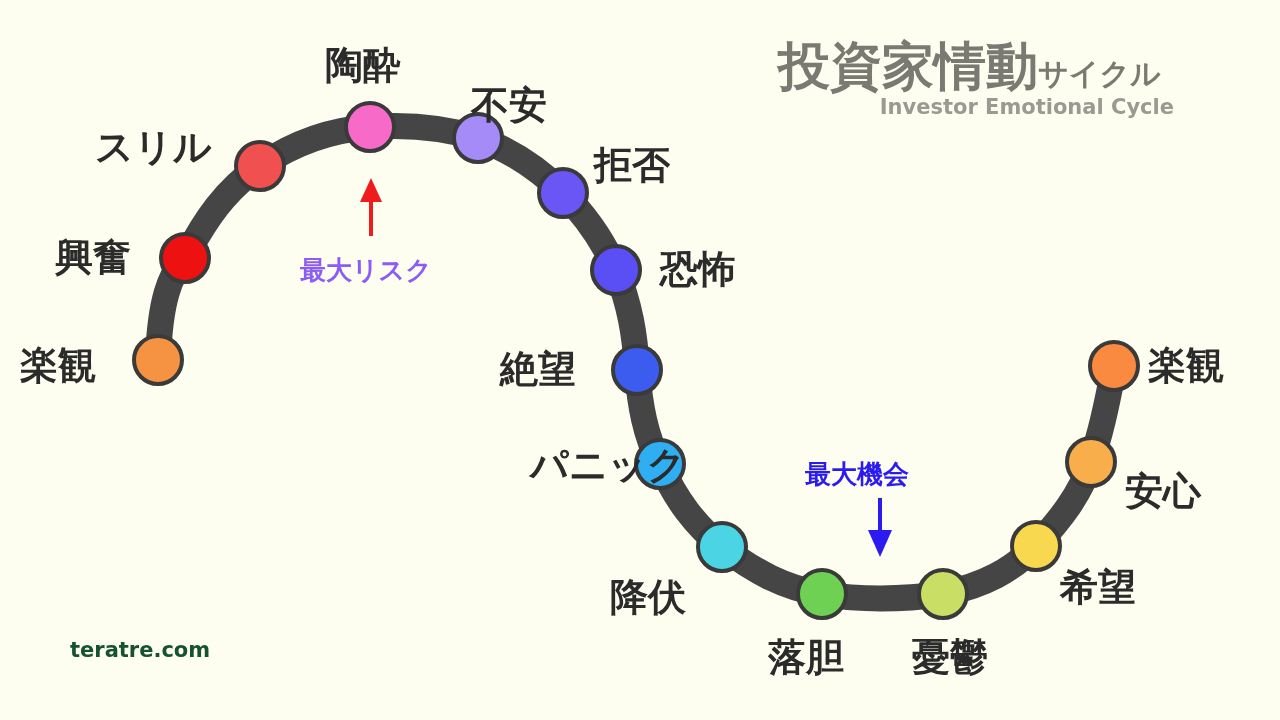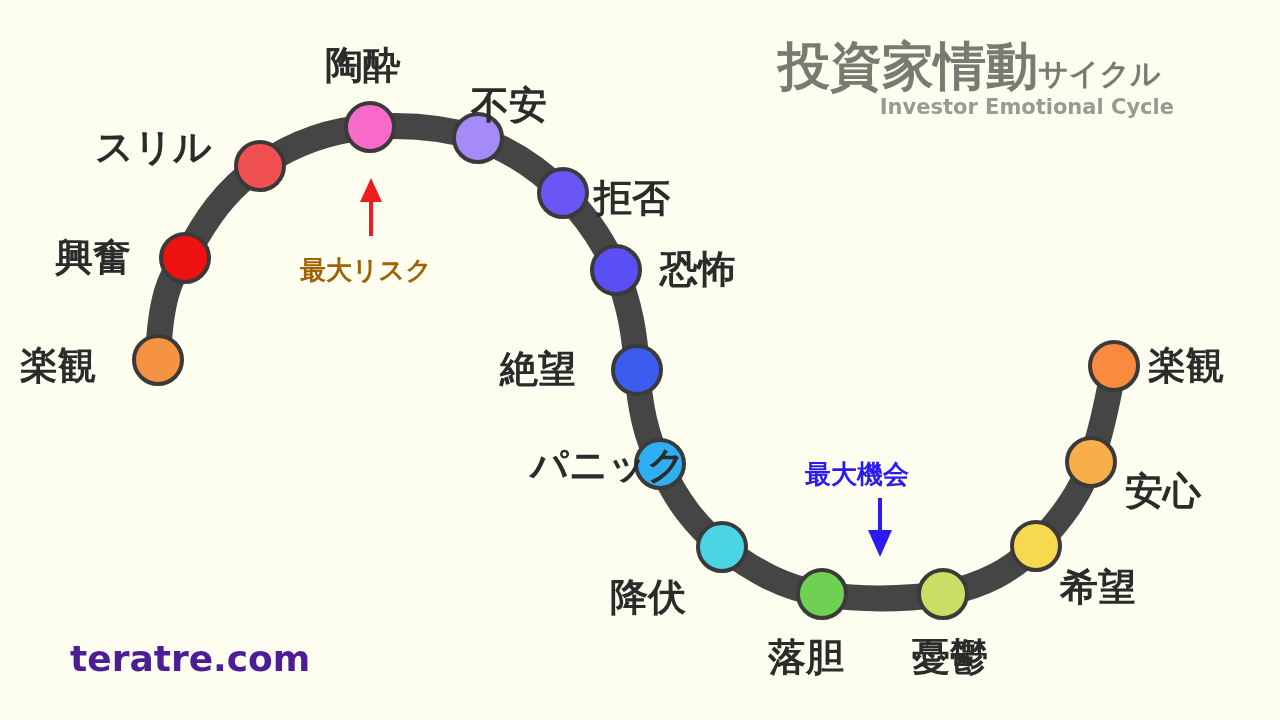--- a/index.html
+++ b/index.html
@@ -26,21 +26,21 @@
   .title-jp .big { font-size: 52px; }
   .title-jp .small { font-size: 30px; }
   .title-en {
     position: absolute; right: 106px; top: 95px;
     font-weight: bold; color: #9A9A92; font-size: 21px; white-space: nowrap;
     font-family: "DejaVu Sans", sans-serif;
     margin-left: 16px;
   }
   .watermark {
     position: absolute; left: 70px; top: 638px;
-    font-size: 36px; font-weight: bold; color: #4c1d95;
+    font-size: 21px; font-weight: bold; color: #14532d;
     font-family: "DejaVu Sans", sans-serif;
   }
   .annot {
     position: absolute; font-weight: bold; font-size: 26px; white-space: nowrap; line-height: 1;
   }
 </style>
 </head>
 <body>
 
 <svg class="canvas" width="1280" height="720" viewBox="0 0 1280 720">
@@ -72,29 +72,29 @@
     <line x1="880" y1="498" x2="880" y2="535" stroke="#2B1BF0" stroke-width="4"></line>
     <polygon points="868,530 892,530 880,557" fill="#2B1BF0"></polygon>
   </g>
 </svg>
 
 <div class="title-jp">
   <span class="big">投資家情動</span><span class="small">サイクル</span>
 </div>
 <div class="title-en">Investor Emotional Cycle</div>
 
-<div class="annot" style="left:300px; top:257px; color:#a16207;">最大リスク</div>
+<div class="annot" style="left:300px; top:257px; color:#8b5cf6;">最大リスク</div>
 <div class="annot" style="left:805px; top:461px; color:#2B1BF0;">最大機会</div>
 
 <div class="label" style="left:20px; top:346px;">楽観</div>
 <div class="label" style="left:55px; top:238px;">興奮</div>
 <div class="label" style="left:95px; top:128px;">スリル</div>
 <div class="label" style="left:325px; top:46px;">陶酔</div>
 <div class="label" style="left:471px; top:70px;margin-top:16px;">不安</div>
-<div class="label" style="left:594px; top:146px;margin-top:33px;">拒否</div>
+<div class="label" style="left:594px; top:146px;">拒否</div>
 <div class="label" style="left:660px; top:250px;">恐怖</div>
 <div class="label" style="left:500px; top:350px;">絶望</div>
 <div class="label" style="left:490px; top:446px;margin-left:40px;">パニック</div>
 <div class="label" style="left:610px; top:578px;">降伏</div>
 <div class="label" style="left:768px; top:638px;">落胆</div>
 <div class="label" style="left:912px; top:638px;">憂鬱</div>
 <div class="label" style="left:1060px; top:568px;">希望</div>
 <div class="label" style="left:1125px; top:472px;">安心</div>
 <div class="label" style="left:1148px; top:346px;">楽観</div>
 

